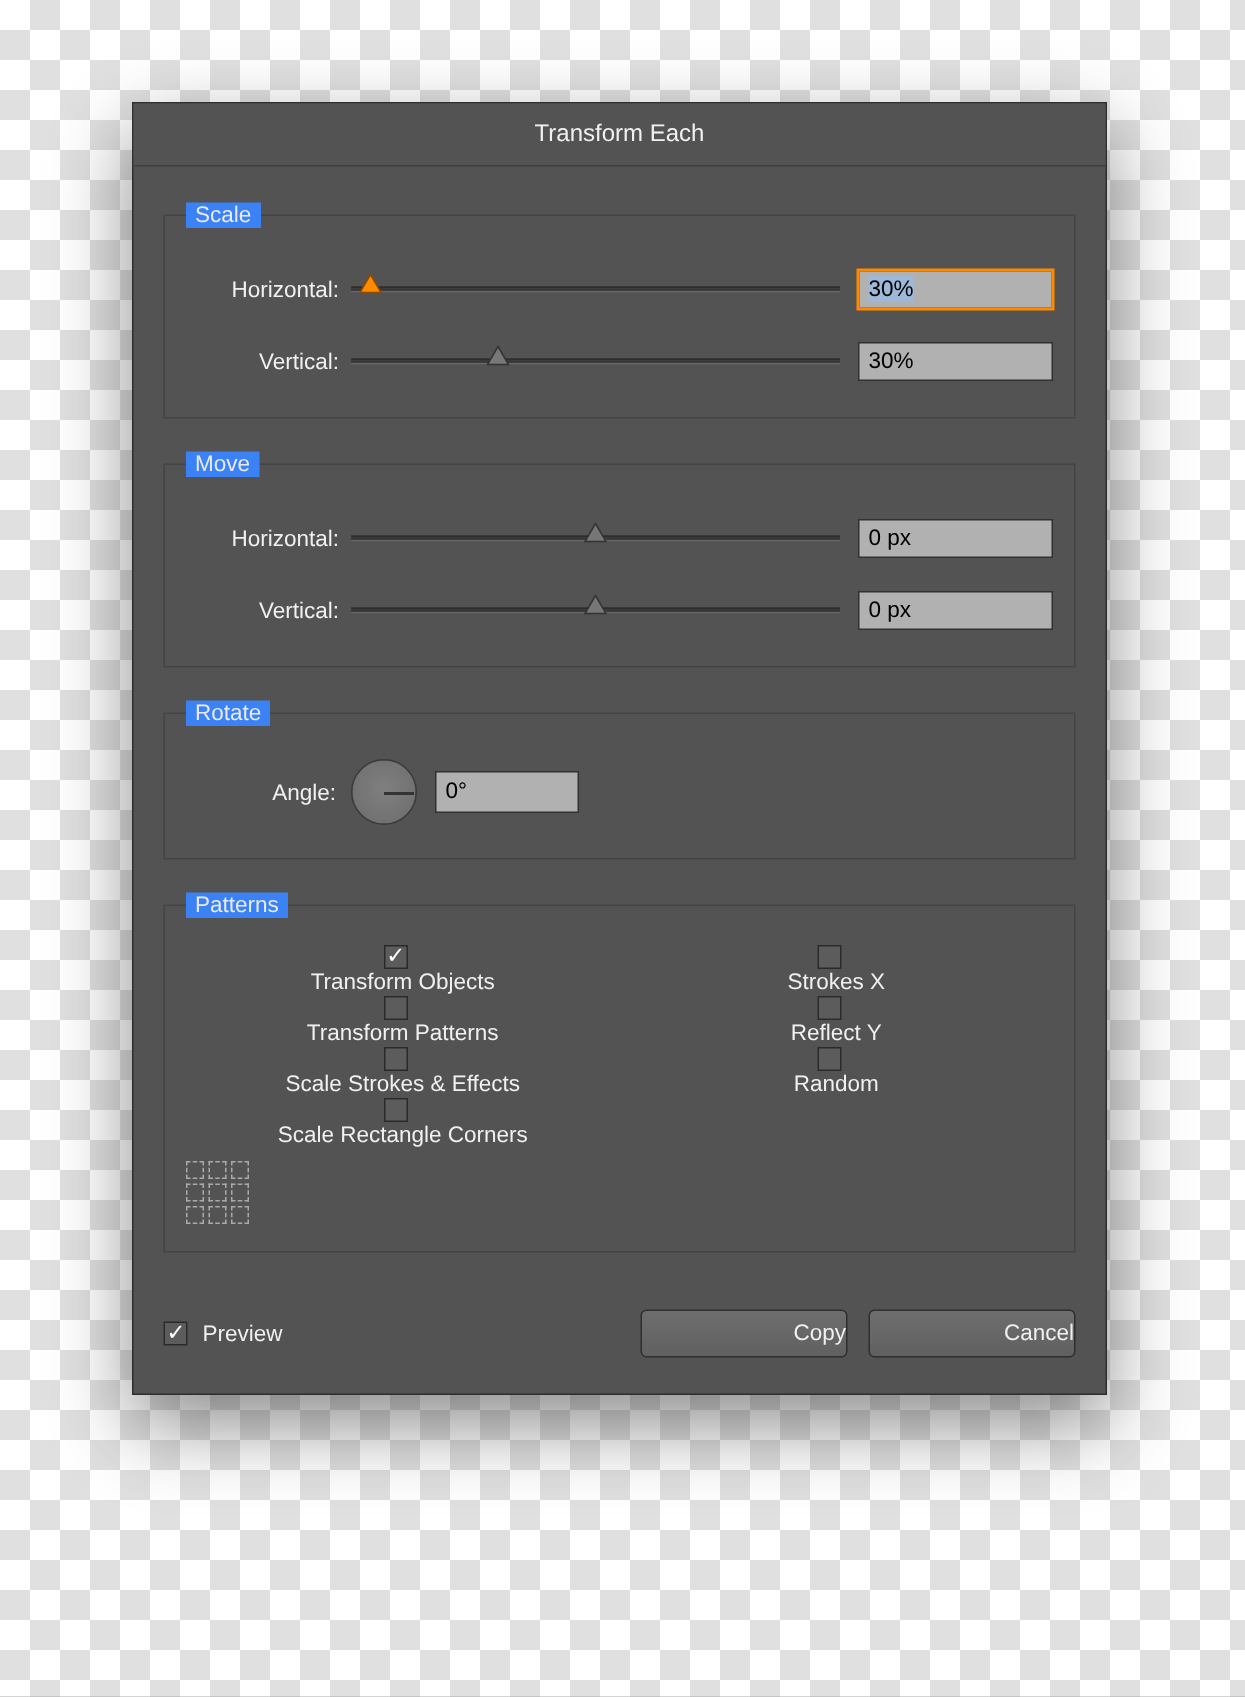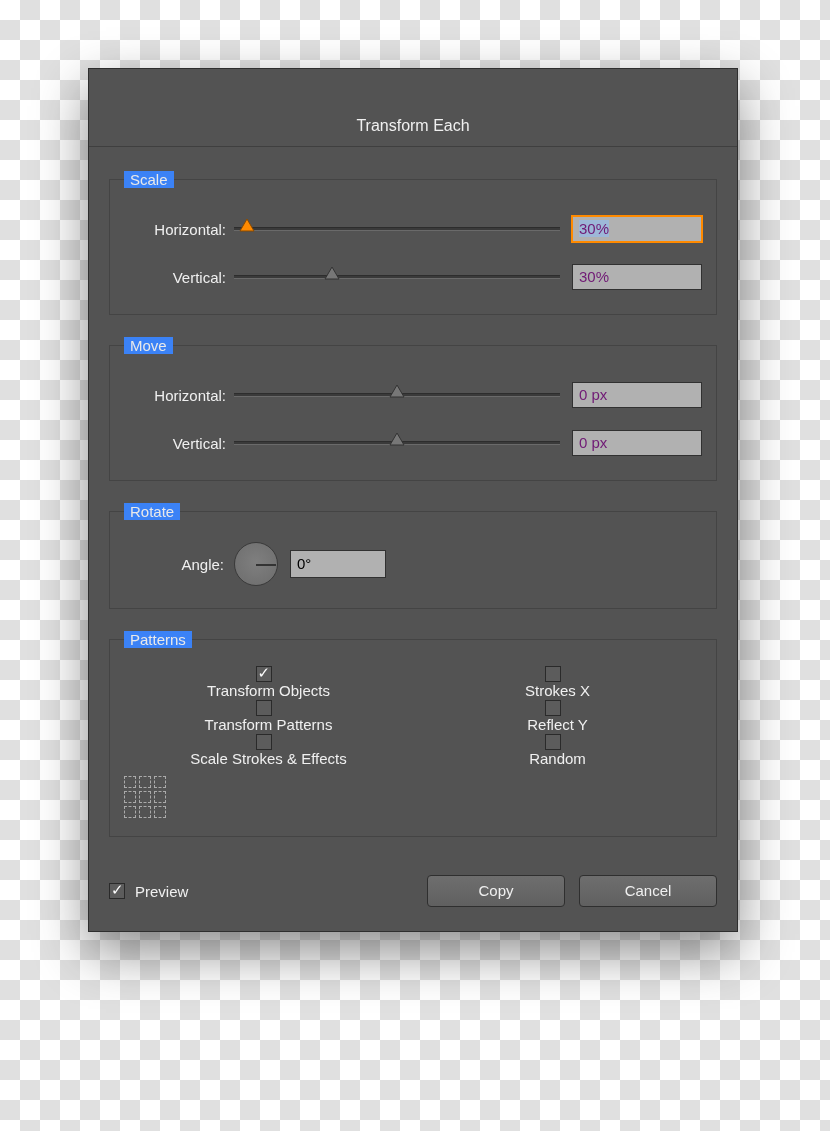--- a/index.html
+++ b/index.html
@@ -21,21 +21,20 @@
     border: 1px solid #2e2e2e;
   }
   .titlebar {
     height: 42px;
     line-height: 42px;
     text-align: center;
     color: #f0f0f0;
     font-size: 16px;
     border-bottom: 1px solid #3f3f3f;
     background: #535353;
-    margin-top: 36px;
   }
   .body {
     padding: 12px 20px 0 20px;
   }
   fieldset.group {
     border: 1px solid #444;
     margin: 12px 0 22px 0;
     padding: 18px 14px 18px 14px;
     position: relative;
   }
@@ -81,21 +80,21 @@
     margin-top: -12px;
     transform: translateX(-50%);
     pointer-events: none;
   }
   .slider .thumb svg { display: block; }
   .numbox {
     width: 130px;
     height: 26px;
     background: #b1b1b1;
     border: 1px solid #313131;
-    color: #701a75;
+    color: #000000;
     font-size: 15px;
     padding: 0 6px;
     line-height: 24px;
     font-family: inherit;
   }
   .numbox.focused {
     outline: 2px solid #ff8a00;
     outline-offset: -1px;
   }
   .numbox.focused span.sel {
@@ -191,21 +190,21 @@
     margin-right: auto;
   }
   .btn {
     width: 138px;
     height: 32px;
     background: linear-gradient(#6e6e6e, #606060);
     border: 1px solid #2f2f2f;
     border-radius: 4px;
     color: #f0f0f0;
     font-size: 15px;
-    text-align: center;
+    text-align: right;
     line-height: 30px;
     cursor: default;
   }
 </style>
 </head>
 <body>
 
 <div class="dialog">
   <div class="titlebar">Transform Each</div>
 
@@ -290,20 +289,24 @@
             <span class="cb checked"></span>
             <span>Transform Objects</span>
           </div>
           <div class="opt">
             <span class="cb"></span>
             <span>Transform Patterns</span>
           </div>
           <div class="opt">
             <span class="cb"></span>
             <span>Scale Strokes &amp; Effects</span>
+          </div>
+          <div class="opt">
+            <span class="cb"></span>
+            <span>Scale Rectangle Corners</span>
           </div>
         </div>
         <div class="col">
           <div class="opt">
             <span class="cb"></span>
             <span>Strokes X</span>
           </div>
           <div class="opt">
             <span class="cb"></span>
             <span>Reflect Y</span>

